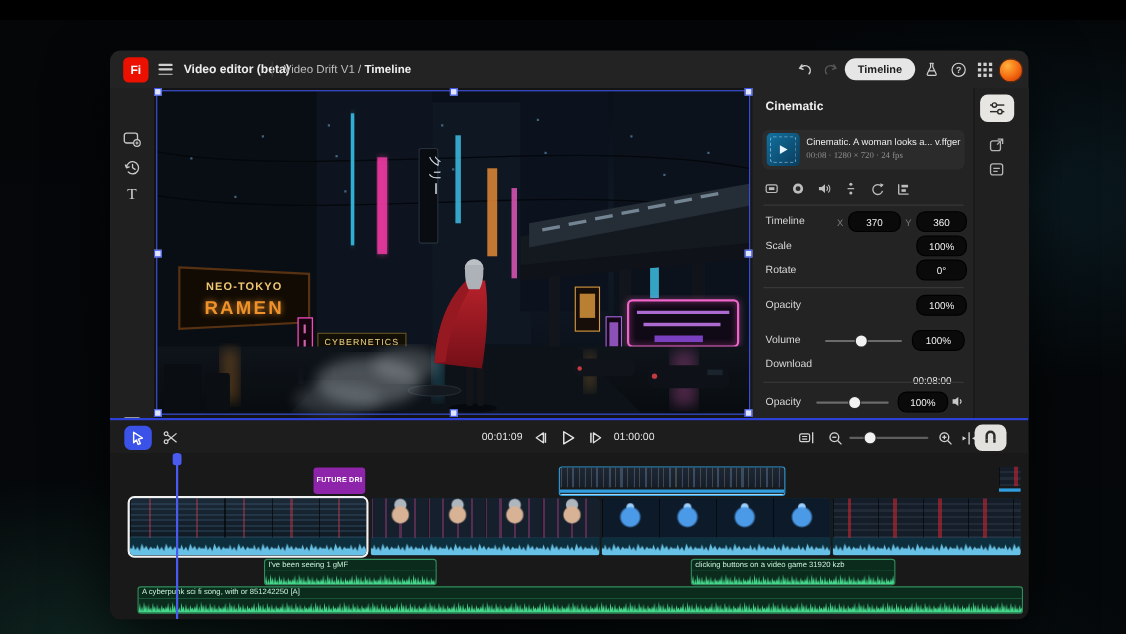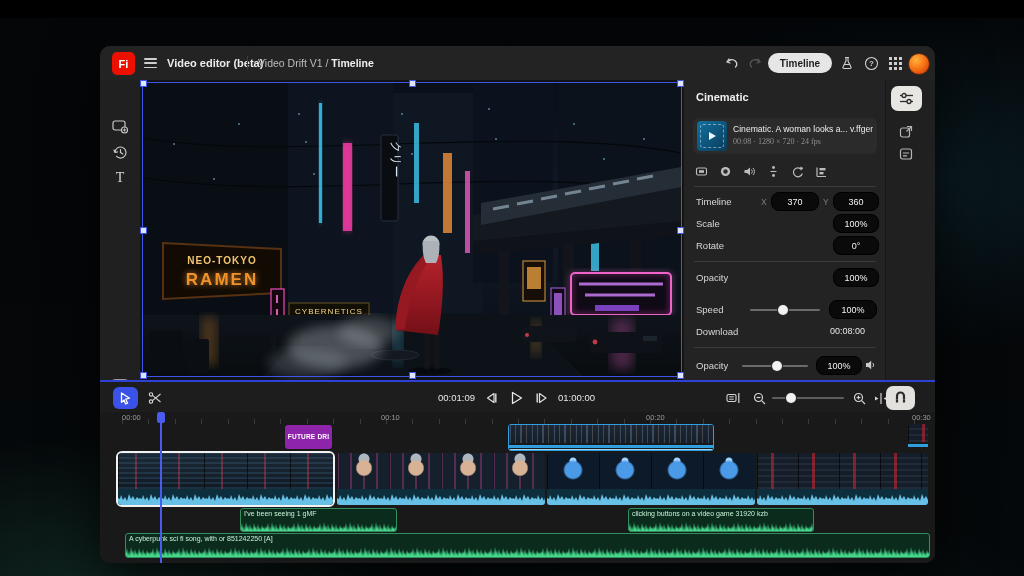--- a/index.html
+++ b/index.html
@@ -48,21 +48,21 @@
   .clipmeta{left:40px;top:19px;font-size:8px;color:#8f8f8f;white-space:nowrap;font-family:Liberation Serif, serif;}
   .prow-icons{left:10px;top:84px;display:flex;gap:9px;}
   .prow-icons .icbtn{width:15px;height:15px;}
   .pdiv{left:10px;width:182px;height:1px;background:#3a3a3a;}
   .plabel{font-size:9.5px;color:#d8d8d8;}
   .pfield{height:17px;background:#0a0a0a;border-radius:8px;border:1px solid #000;
     display:flex;align-items:center;justify-content:center;font-size:9px;color:#f2f2f2;}
   .axis{font-size:8.5px;color:#7d7d7d;}
   .slider{height:2px;background:#6b6b6b;border-radius:1px;position:absolute;}
   .knob{position:absolute;width:10px;height:10px;border-radius:50%;background:#f2f2f2;top:-4px;box-shadow:0 0 0 1px #2a2a2a;}
-  .pvalue{font-size:9px;color:#e6e6e6;}
+  .pvalue{font-size:9px;color:#e6e6e6;margin-top:15px;}
   
   .rrail{left:785px;top:34px;width:50px;height:300px;background:#202020;border-left:1px solid #161616;}
   .pill-active{left:5px;top:6px;width:31px;height:25px;background:#e8e6e2;border-radius:7px;
     display:flex;align-items:center;justify-content:center;}
   
   .ttb{left:0;top:334px;width:835px;height:32px;background:#1d1d1d;border-top:2px solid #2e41d6;}
   .selbtn{left:13px;top:5px;width:25px;height:22px;background:#3b52e8;border-radius:6px;
     display:flex;align-items:center;justify-content:center;}
   .tool{top:5px;width:22px;height:22px;display:flex;align-items:center;justify-content:center;color:#d6d6d6;}
   .tc{font-size:9.5px;color:#e8e8e8;top:10px;}
@@ -440,21 +440,21 @@
       <div class="abs pfield" style="left:149px;top:134px;width:44px;">100%</div>
 
       <div class="abs plabel" style="left:12px;top:160px;">Rotate</div>
       <div class="abs pfield" style="left:149px;top:156px;width:44px;">0°</div>
 
       <div class="abs pdiv" style="top:181px;"></div>
 
       <div class="abs plabel" style="left:12px;top:192px;">Opacity</div>
       <div class="abs pfield" style="left:149px;top:188px;width:44px;">100%</div>
 
-      <div class="abs plabel" style="left:12px;top:224px;">Speed</div>
+      <div class="abs plabel" style="left:12px;top:224px;">Volume</div>
       <div class="abs slider" style="left:66px;top:229px;width:70px;">
           <span class="knob" style="left:28px;"></span>
         </div>
       <div class="abs pfield" style="left:145px;top:220px;width:46px;">100%</div>
 
       <div class="abs plabel" style="left:12px;top:246px;">Download</div>
       <div class="abs pvalue" style="left:146px;top:246px;">00:08:00</div>
 
       <div class="abs pdiv" style="top:267px;"></div>
 
@@ -563,26 +563,20 @@
       <div class="abs magnet-pill">
         <svg width="13" height="13" viewBox="0 0 13 13">
           <path d="M3 7.5 V4 a3.5 3.5 0 0 1 7 0 V7.5" fill="none" stroke="#2b2b2b" stroke-width="2.2"></path>
           <rect x="1.9" y="7.5" width="2.2" height="3" fill="#2b2b2b"></rect>
             <rect x="8.9" y="7.5" width="2.2" height="3" fill="#2b2b2b"></rect>
         </svg>
       </div>
     </div>
 
     <div class="abs tl">
-      <div class="abs ruler">
-        <span class="abs rlab" style="left:22px;">00:00</span>
-        <span class="abs rlab" style="left:281px;">00:10</span>
-        <span class="abs rlab" style="left:546px;">00:20</span>
-        <span class="abs rlab" style="left:812px;">00:30</span>
-      </div>
 
       <div class="abs clip" style="left:185px;top:13px;width:47px;height:24px;background:#8e24aa;">
         <span style="position:absolute;left:0;right:0;top:8px;text-align:center;font-size:6.5px;font-weight:700;color:#fff;letter-spacing:.2px;">FUTURE DRI</span>
       </div>
       <div class="abs clip" style="left:408px;top:12px;width:204px;height:25px;border:1px solid #2f9fe0;">
         <div class="thumb thumbTop" style="height:18px;"></div>
         <div style="position:absolute;left:0;right:0;bottom:2px;height:3px;background:#2f9fe0;"></div>
         <div style="position:absolute;left:0;right:0;bottom:0;height:1px;background:#9fd8f5;"></div>
       </div>
       <div class="abs clip" style="left:808px;top:12px;width:20px;height:25px;">

